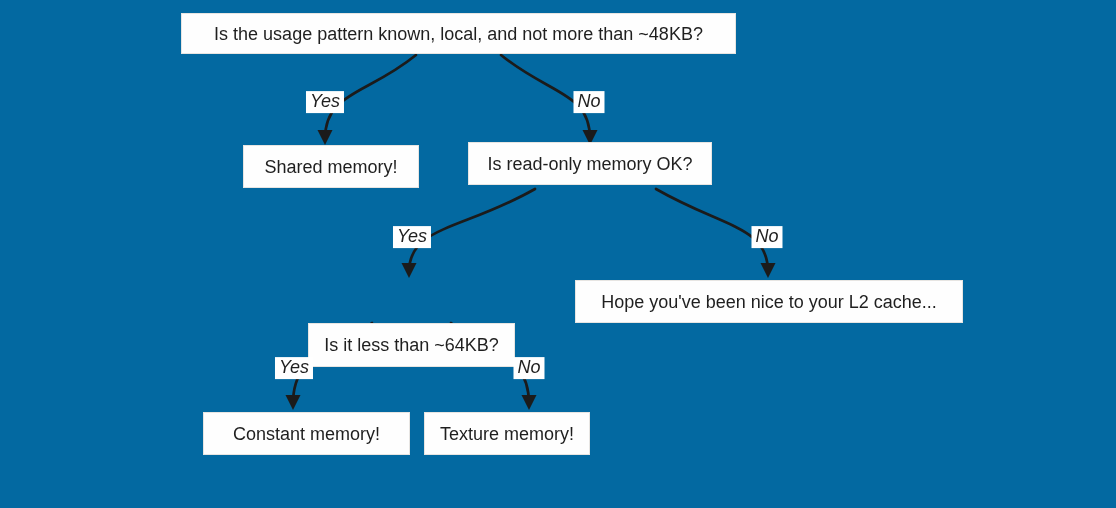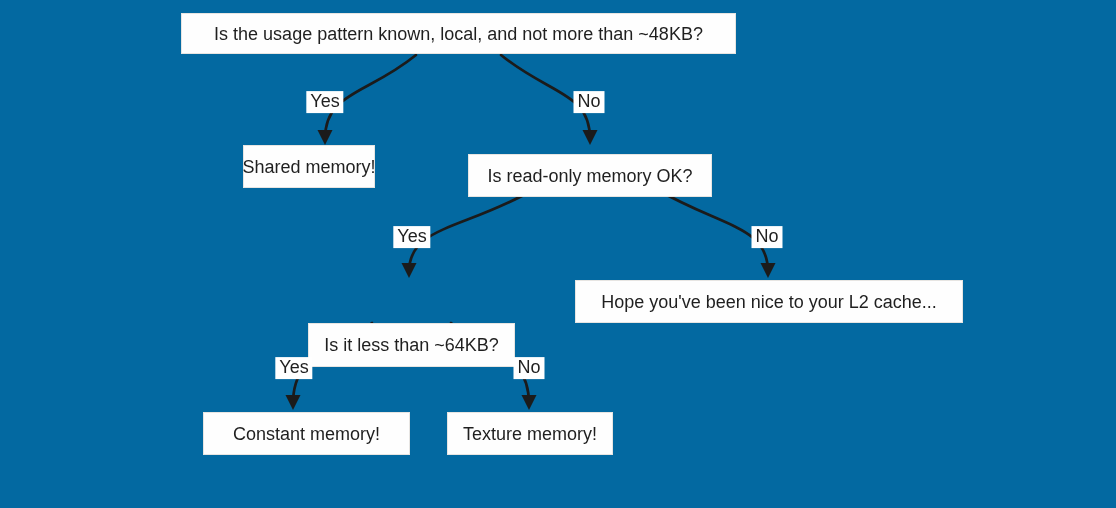--- a/index.html
+++ b/index.html
@@ -43,20 +43,21 @@
   }
   .edge-label {
     position: absolute;
     transform: translate(-50%, -50%);
     background: #ffffff;
     color: #1f1f1f;
     font-size: 18px;
     line-height: 1.1;
     padding: 1px 4px;
     white-space: nowrap;
+    font-style: italic;
   }
 </style>
 </head>
 <body>
 
 <div class="canvas">
   <svg class="edge-layer" width="1116" height="508" viewBox="0 0 1116 508" xmlns="http://www.w3.org/2000/svg">
     <defs>
       <marker id="arrowhead" viewBox="0 0 10 10" refX="6" refY="5" markerWidth="5.6" markerHeight="5.6" orient="auto-start-reverse">
         <path d="M 0 0 L 10 5 L 0 10 z" fill="#1b1b1b"></path>
@@ -66,26 +67,26 @@
         <path class="edge" d="M 416,55 C 367,95 325,92 325,139" marker-end="url(#arrowhead)" style="stroke: rgb(27, 27, 27);"></path>
         <path class="edge" d="M 501,55 C 550,95 590,92 590,139" marker-end="url(#arrowhead)" style="stroke: rgb(27, 27, 27);"></path>
         <path class="edge" d="M 535,189 C 463,230 409,226 409,272" marker-end="url(#arrowhead)" style="stroke: rgb(27, 27, 27);"></path>
         <path class="edge" d="M 656,189 C 724,228 768,226 768,272" marker-end="url(#arrowhead)" style="stroke: rgb(27, 27, 27);"></path>
         <path class="edge" d="M 372,323 C 325,358 293,356 293,404" marker-end="url(#arrowhead)" style="stroke: rgb(27, 27, 27);"></path>
         <path class="edge" d="M 451,323 C 496,358 529,356 529,404" marker-end="url(#arrowhead)" style="stroke: rgb(27, 27, 27);"></path>
       </g>
   </svg>
   <div id="node-group">
       <div class="node" style="left: 181px; top: 13px; width: 555px; height: 41px;">Is the usage pattern known, local, and not more than ~48KB?</div>
-      <div class="node" style="left: 243px; top: 145px; width: 132px; height: 43px;">Shared memory!</div>
-      <div class="node" style="left: 468px; top: 154px; width: 244px; height: 43px;">Is read-only memory OK?</div>
+      <div class="node" style="left: 243px; top: 145px; width: 176px; height: 43px;">Shared memory!</div>
+      <div class="node" style="left: 468px; top: 142px; width: 244px; height: 43px;">Is read-only memory OK?</div>
       <div class="node" style="left: 308px; top: 279px; width: 207px; height: 44px; margin-top: 44px;">Is it less than ~64KB?</div>
       <div class="node" style="left: 575px; top: 280px; width: 388px; height: 43px;">Hope you've been nice to your L2 cache...</div>
       <div class="node" style="left: 203px; top: 412px; width: 207px; height: 43px;">Constant memory!</div>
-      <div class="node" style="left: 447px; top: 412px; width: 166px; height: 43px;">Texture memory!</div>
+      <div class="node" style="left: 424px; top: 412px; width: 166px; height: 43px;">Texture memory!</div>
     </div>
   <div id="label-group">
       <div class="edge-label" style="left: 325px; top: 102px;">Yes</div>
       <div class="edge-label" style="left: 589px; top: 102px;">No</div>
       <div class="edge-label" style="left: 412px; top: 237px;">Yes</div>
       <div class="edge-label" style="left: 767px; top: 237px;">No</div>
       <div class="edge-label" style="left: 294px; top: 368px;">Yes</div>
       <div class="edge-label" style="left: 529px; top: 368px;">No</div>
     </div>
 </div>

